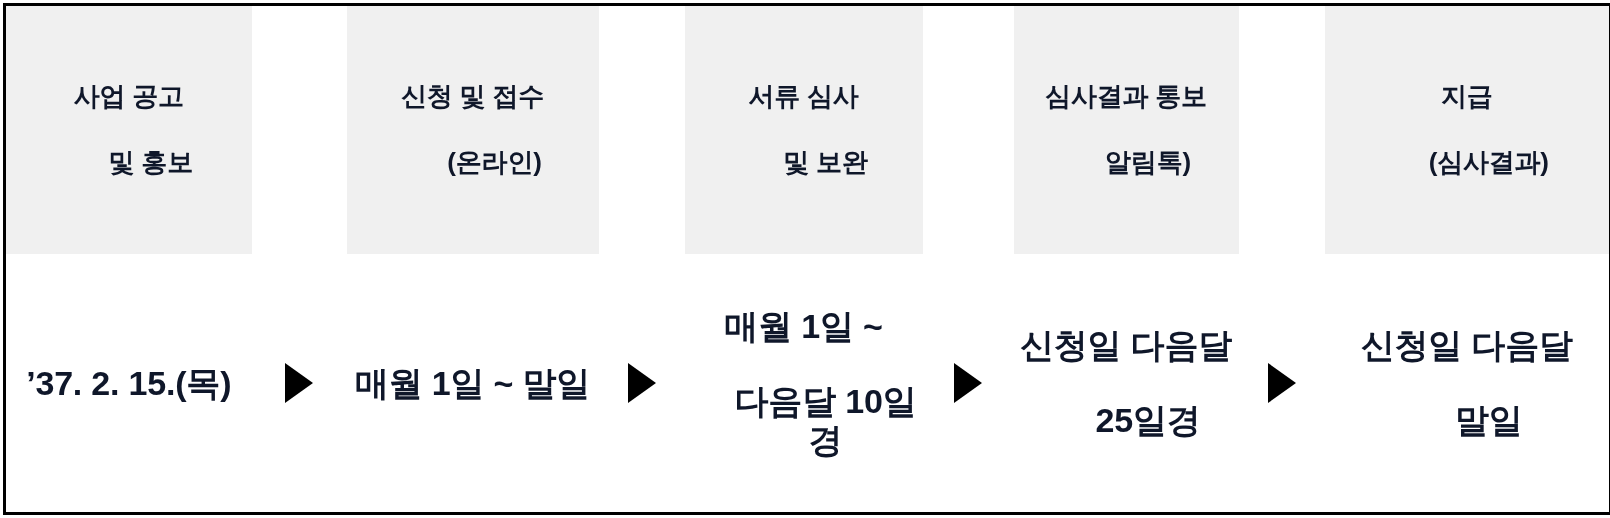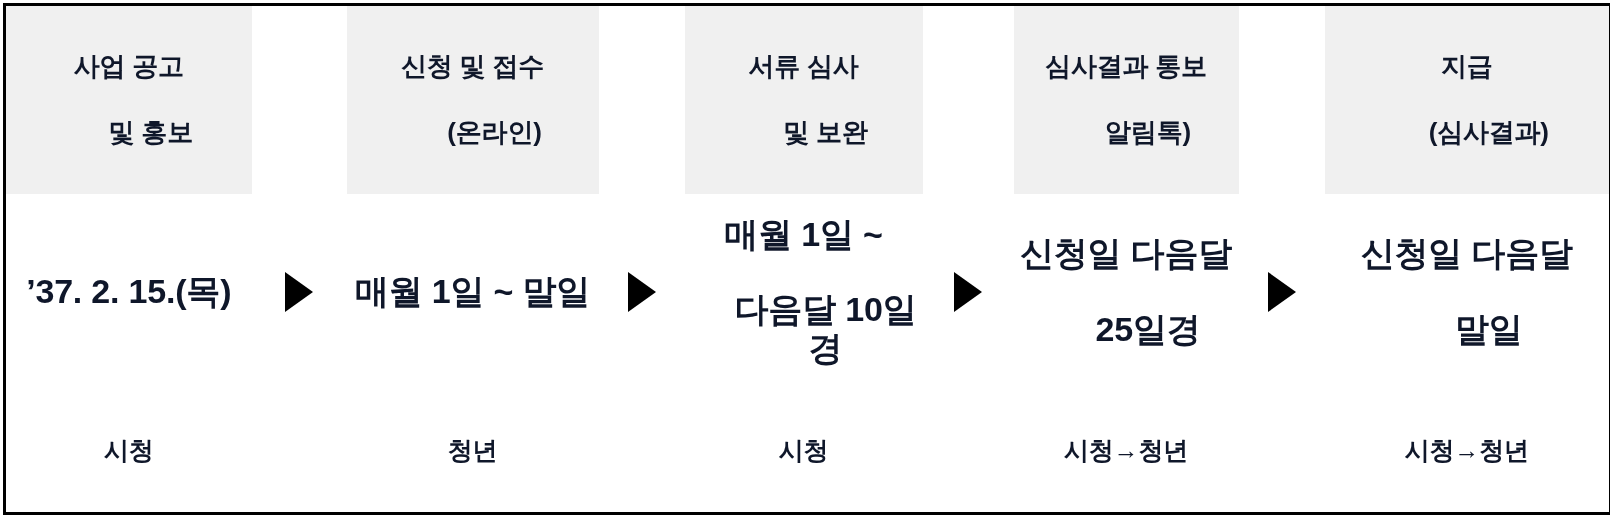--- a/index.html
+++ b/index.html
@@ -215,47 +215,17 @@
         </td>
 
         <td class="stage-cell stage-mid">
           <span class="stage-text mid-text two-line">
             <span class="line">신청일 다음달</span>
             <span class="line">말일</span>
           </span>
         </td>
       </tr>
 
-      <tr class="row-actor">
-
-        <td class="stage-cell stage-actor">
-          <span class="stage-text actor-text">시청</span>
-        </td>
-
-        <td class="gap-cell"></td>
-
-        <td class="stage-cell stage-actor">
-          <span class="stage-text actor-text">청년</span>
-        </td>
-
-        <td class="gap-cell"></td>
-
-        <td class="stage-cell stage-actor">
-          <span class="stage-text actor-text">시청</span>
-        </td>
-
-        <td class="gap-cell"></td>
-
-        <td class="stage-cell stage-actor">
-          <span class="stage-text actor-text">시청→청년</span>
-        </td>
-
-        <td class="gap-cell"></td>
-
-        <td class="stage-cell stage-actor">
-          <span class="stage-text actor-text">시청→청년</span>
-        </td>
-      </tr>
 
     </tbody>
   </table>
 
 </div>
 
 </body></html>

